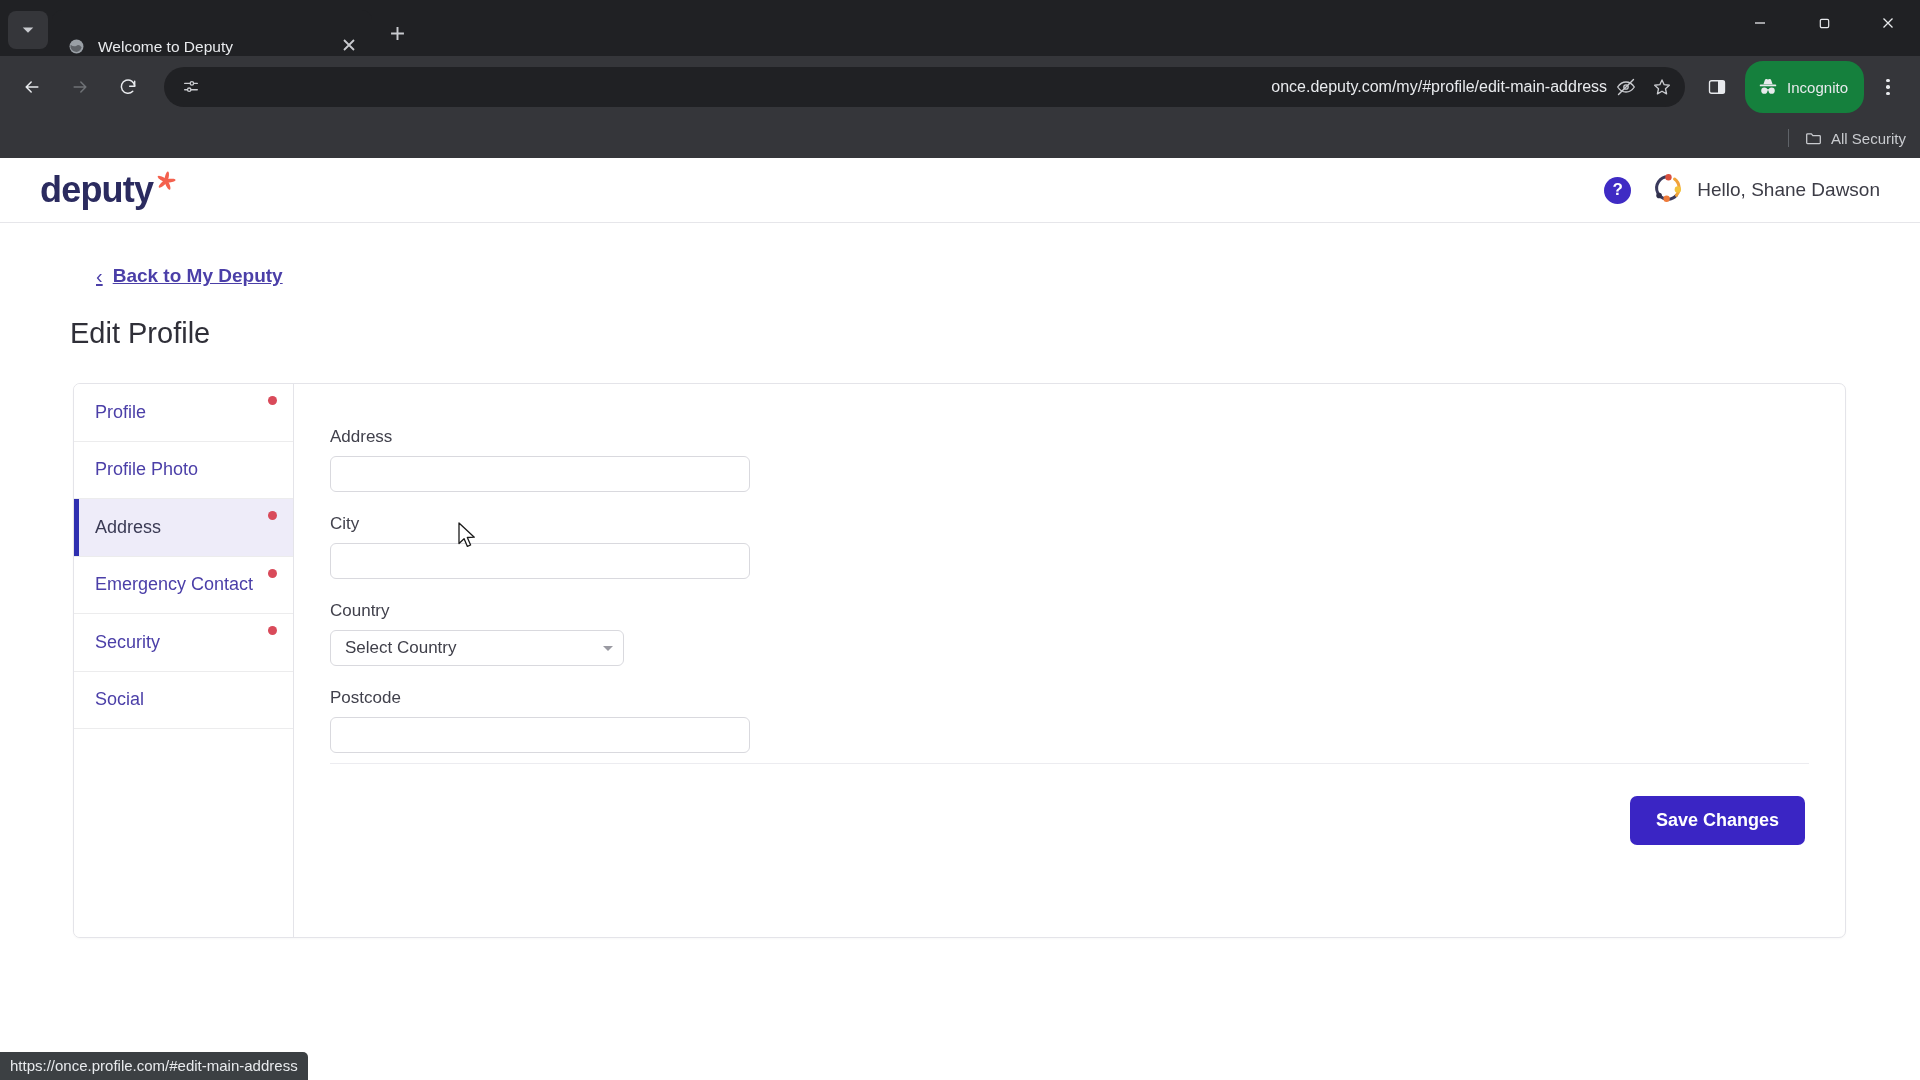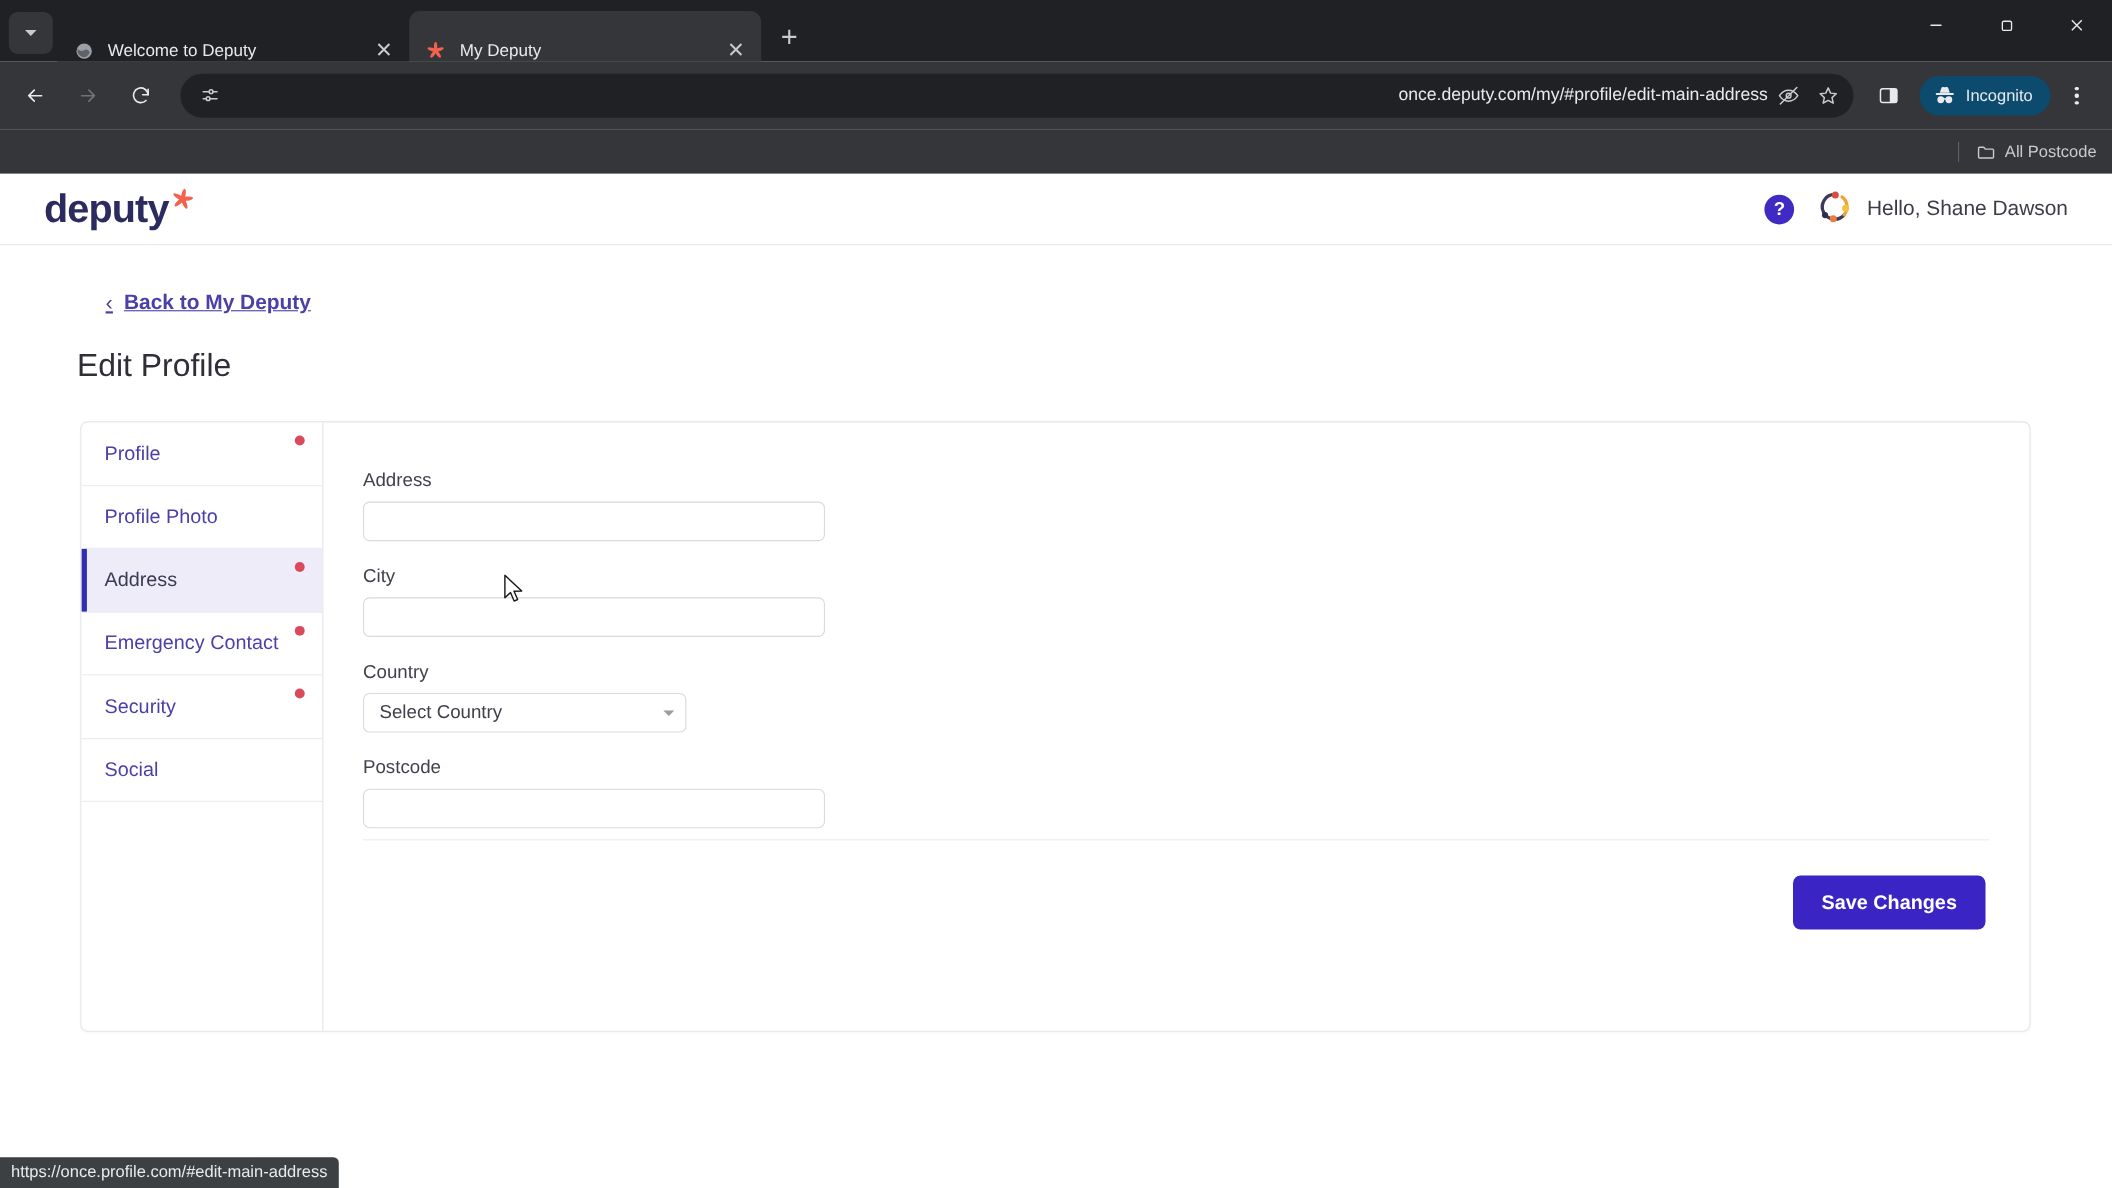--- a/index.html
+++ b/index.html
@@ -156,22 +156,22 @@
   .tb-icon {
     width: 40px; height: 40px;
     border-radius: 50%;
     display: flex; align-items: center; justify-content: center;
     flex-shrink: 0;
     margin-left: 4px;
   }
   .tb-icon svg { width: 20px; height: 20px; stroke: #e8eaed; fill: none; stroke-width: 1.6; stroke-linecap: round; stroke-linejoin: round; }
 
   .incognito-pill {
-    height: 36px;
-    background: #0c4a6e;
+    height: 52px;
+    background: #15803d;
     border-radius: 18px;
     display: flex;
     align-items: center;
     padding: 0 16px 0 12px;
     margin-left: 8px;
     flex-shrink: 0;
   }
   .incognito-pill .ic-label {
     color: #e8eaed;
     font-size: 15px;
@@ -442,41 +442,20 @@
         </svg>
       </span>
       <span class="tab-title">Welcome to Deputy</span>
       <span class="tab-close">
         <svg viewBox="0 0 12 12">
             <path d="M1 1 L11 11 M11 1 L1 11"></path>
           </svg>
       </span>
     </div>
 
-    <div class="tab active">
-      <span class="favicon">
-        <svg viewBox="0 0 20 20" width="18" height="18">
-          <g fill="#f4614e" transform="translate(10,10)">
-            <g>
-              <ellipse rx="1.7" ry="5.4" cy="-3.2" transform="rotate(0)"></ellipse>
-              <ellipse rx="1.7" ry="5.4" cy="-3.2" transform="rotate(72)"></ellipse>
-              <ellipse rx="1.7" ry="5.4" cy="-3.2" transform="rotate(144)"></ellipse>
-              <ellipse rx="1.7" ry="5.4" cy="-3.2" transform="rotate(216)"></ellipse>
-              <ellipse rx="1.7" ry="5.4" cy="-3.2" transform="rotate(288)"></ellipse>
-            </g>
-          </g>
-        </svg>
-      </span>
-      <span class="tab-title">My Deputy</span>
-      <span class="tab-close">
-        <svg viewBox="0 0 12 12">
-            <path d="M1 1 L11 11 M11 1 L1 11"></path>
-          </svg>
-      </span>
-    </div>
 
     <div class="newtab-btn">
       <svg viewBox="0 0 14 14">
           <path d="M7 1 V13 M1 7 H13"></path>
         </svg>
     </div>
 
     <div class="win-controls">
       <div class="win-btn">
         <svg width="14" height="14" viewBox="0 0 14 14">
@@ -562,21 +541,21 @@
         <i></i>
     </div>
   </div>
 
   <div class="bookmarks">
     <span class="bm-sep"></span>
     <span class="bm-item">
       <svg viewBox="0 0 20 20">
         <path d="M2 5.5 a1 1 0 0 1 1 -1 H7.6 l1.6 2 H17 a1 1 0 0 1 1 1 V15 a1 1 0 0 1 -1 1 H3 a1 1 0 0 1 -1 -1 Z"></path>
       </svg>
-      <span class="bm-label">All Postcode</span>
+      <span class="bm-label">All Security</span>
     </span>
   </div>
 
   <div class="viewport">
 
     <div class="app-header">
       <div class="logo">
         <span class="logo-text">deputy</span>
         <span class="logo-star">
           <svg width="24" height="24" viewBox="0 0 24 24">

